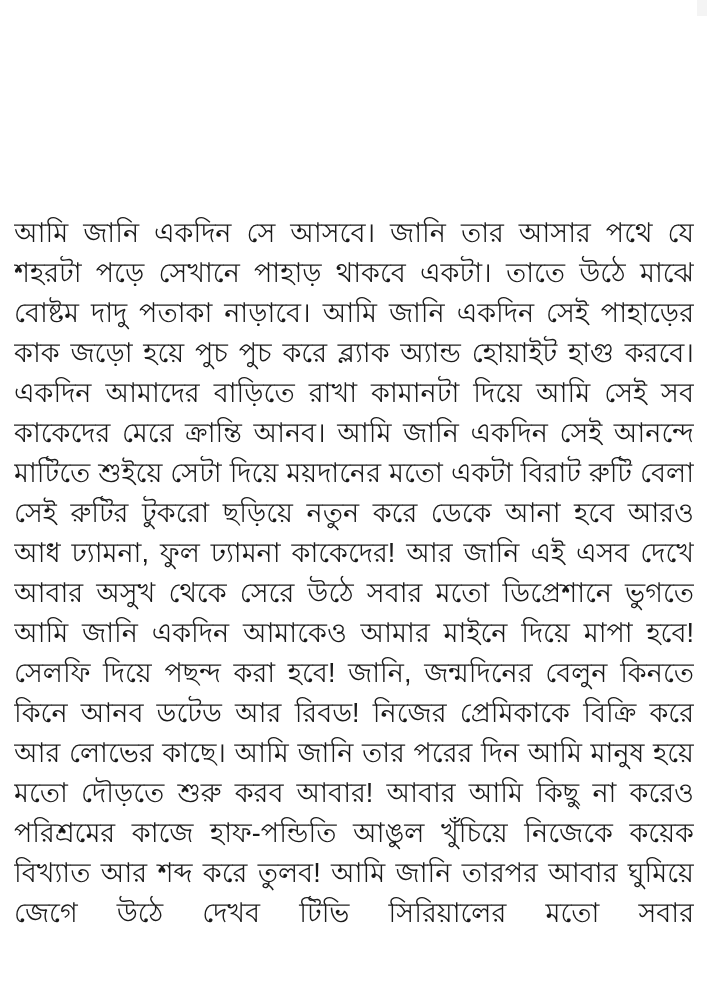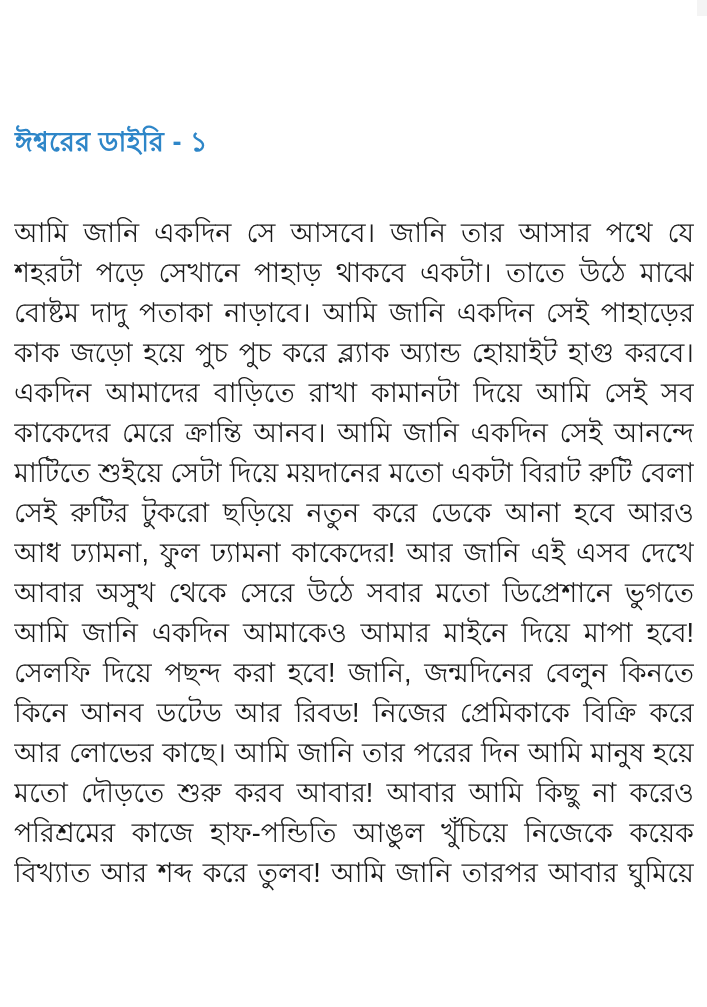--- a/index.html
+++ b/index.html
@@ -51,35 +51,35 @@
     overflow: hidden;
   }
 </style>
 </head>
 <body>
 
 <div class="page">
 
   <div class="edge-artifact"></div>
 
-  <h1 class="page-title">ঈশ্বরের ডাইরি - ১</h1>
 
   <div class="body-text">
     <div class="para-line">আমি জানি একদিন সে আসবে। জানি তার আসার পথে যে কলকাতা নামক</div>
     <div class="para-line">শহরটা পড়ে সেখানে পাহাড় থাকবে একটা। তাতে উঠে মাঝে মাঝে অন্ধ</div>
     <div class="para-line">বোষ্টম দাদু পতাকা নাড়াবে। আমি জানি একদিন সেই পাহাড়ের মাথায় প্রচুর</div>
     <div class="para-line">কাক জড়ো হয়ে পুচ পুচ করে ব্ল্যাক অ্যান্ড হোয়াইট হাগু করবে। আমি জানি</div>
     <div class="para-line">একদিন আমাদের বাড়িতে রাখা কামানটা দিয়ে আমি সেই সব মুনাফাখোর</div>
     <div class="para-line">কাকেদের মেরে ক্রান্তি আনব। আমি জানি একদিন সেই আনন্দে মনুমেন্ট খুলে</div>
     <div class="para-line">মাটিতে শুইয়ে সেটা দিয়ে ময়দানের মতো একটা বিরাট রুটি বেলা হবে! আর</div>
     <div class="para-line">সেই রুটির টুকরো ছড়িয়ে নতুন করে ডেকে আনা হবে আরও নানান রকমের</div>
     <div class="para-line">আধ ঢ্যামনা, ফুল ঢ্যামনা কাকেদের! আর জানি এই এসব দেখে একদিন আমি</div>
     <div class="para-line">আবার অসুখ থেকে সেরে উঠে সবার মতো ডিপ্রেশানে ভুগতে শুরু করব!</div>
     <div class="para-line">আমি জানি একদিন আমাকেও আমার মাইনে দিয়ে মাপা হবে! আমাকে আমার</div>
     <div class="para-line">সেলফি দিয়ে পছন্দ করা হবে! জানি, জন্মদিনের বেলুন কিনতে গিয়ে আমি</div>
     <div class="para-line">কিনে আনব ডটেড আর রিবড! নিজের প্রেমিকাকে বিক্রি করে দেব উন্নতি</div>
     <div class="para-line">আর লোভের কাছে। আমি জানি তার পরের দিন আমি মানুষ হয়ে উঠে ইঁদুরের</div>
     <div class="para-line">মতো দৌড়তে শুরু করব আবার! আবার আমি কিছু না করেও অন্যের</div>
     <div class="para-line">পরিশ্রমের কাজে হাফ-পন্ডিতি আঙুল খুঁচিয়ে নিজেকে কয়েক মিনিটের জন্য</div>
     <div class="para-line">বিখ্যাত আর শব্দ করে তুলব! আমি জানি তারপর আবার ঘুমিয়ে পড়ব আর</div>
+    <div class="para-line">জেগে উঠে দেখব টিভি সিরিয়ালের মতো সবার</div>
   </div>
 
 </div>
 
 </body></html>

